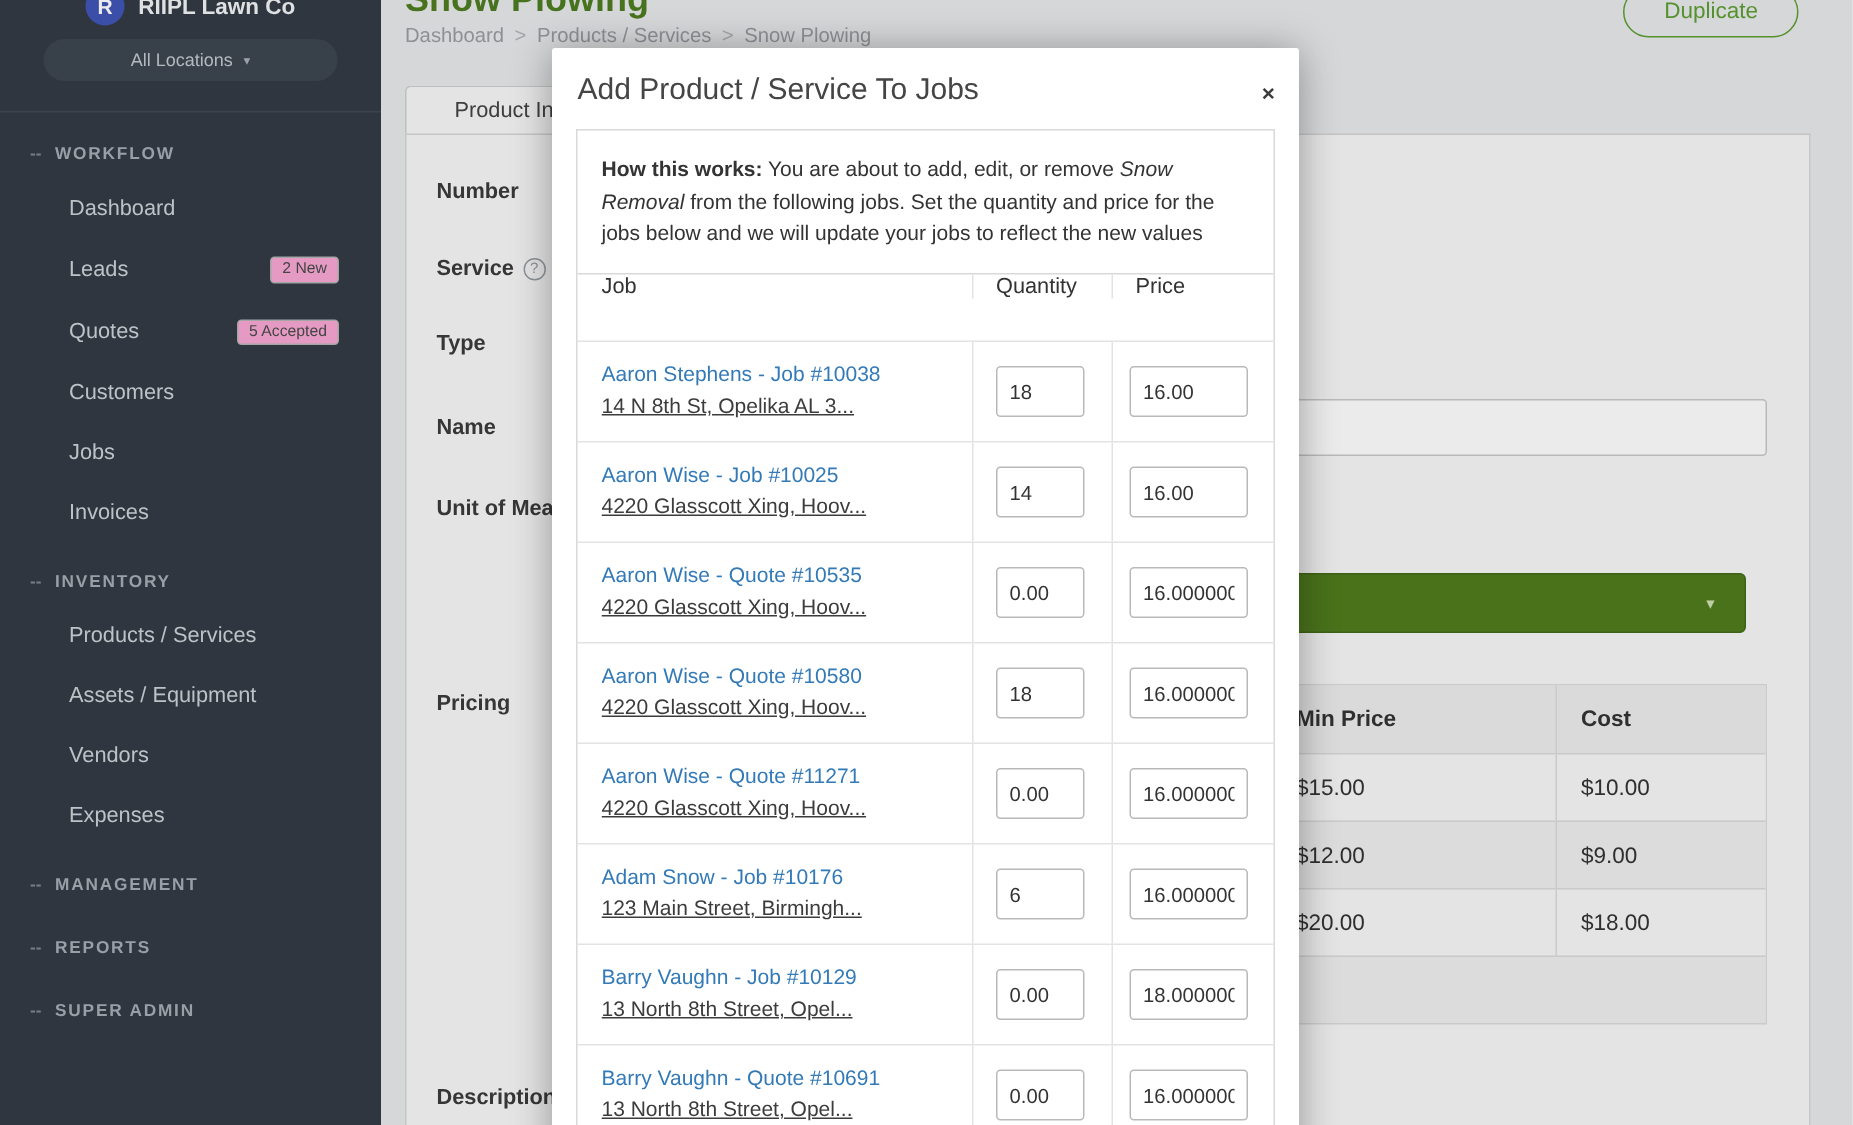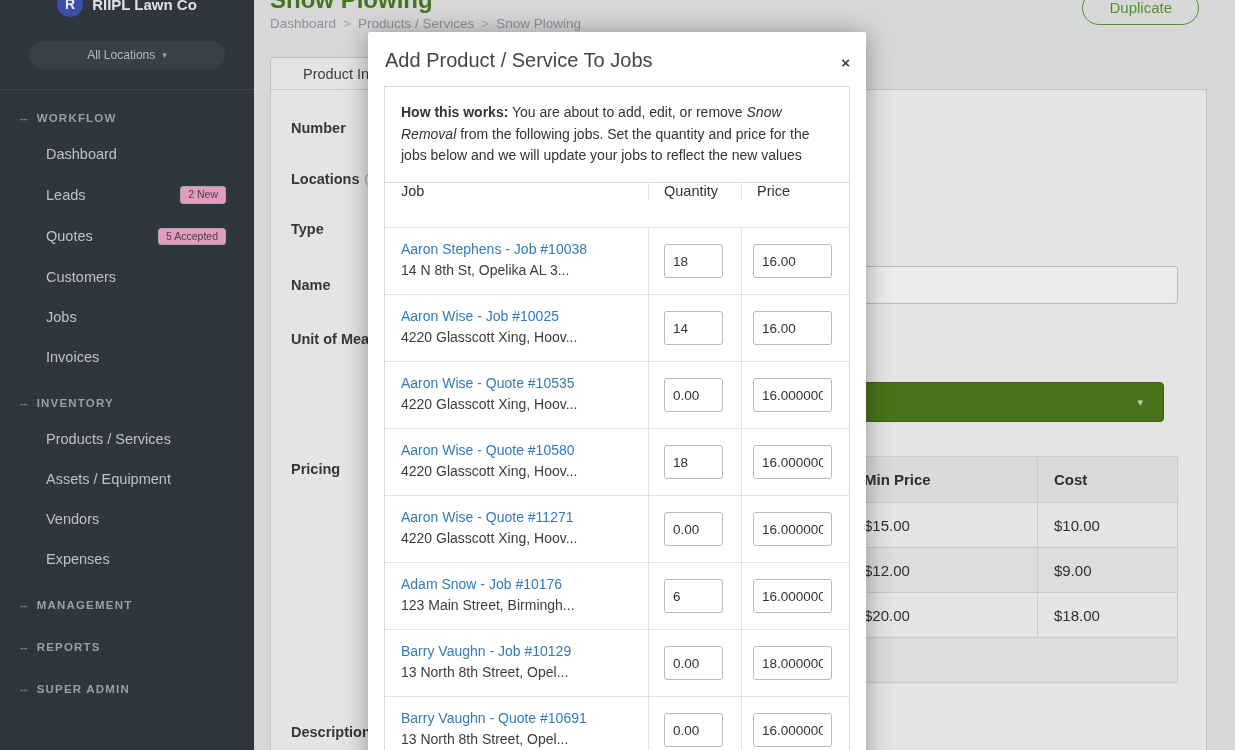--- a/index.html
+++ b/index.html
@@ -20,21 +20,21 @@
     display: flex; align-items: center; justify-content: center;
     gap: 9px; margin-top: -10px; height: 28px;
   }
   .logo-circle {
     width: 26px; height: 26px; border-radius: 50%;
     background: #4156b8; color: #fff; font-weight: bold; font-size: 14px;
     display: flex; align-items: center; justify-content: center; flex: 0 0 auto;
   }
   .company-name { color: #f2f4f6; font-weight: bold; font-size: 15px; }
   .location-pill {
-    margin: 23px auto 0; width: 196px; height: 28px; border-radius: 14px;
+    margin: 8px auto 0; width: 196px; height: 28px; border-radius: 14px;
     background: #3d4650; color: #c3c9cf; font-size: 12px;
     display: flex; align-items: center; justify-content: center; gap: 7px;
     cursor: pointer;
   }
   .location-pill .chev { font-size: 9px; color: #aab0b8; }
   .sidebar-divider { margin-top: 20px; border-bottom: 1px solid #424a55; }
   .nav { padding-top: 2px; }
   .nav-section-header {
     display: flex; align-items: center;
     padding: 20px 16px 10px 20px;
@@ -148,21 +148,21 @@
   .jt-col-job { width: 263px; padding: 11px 14px 0 16px; overflow: hidden; }
   .jt-col-qty { width: 93px;  border-left: 1px solid #e3e3e3; display: flex; align-items: center; }
   .jt-col-price { flex: 1;    border-left: 1px solid #e3e3e3; display: flex; align-items: center; }
   .jt-header .jt-col-job { padding-top: 0; display: flex; align-items: center; }
   .jt-header .jt-col-qty, .jt-header .jt-col-price { padding-left: 15px; }
   .job-link {
     display: block; color: #337ab7; font-size: 14px; text-decoration: none;
     line-height: 21px; white-space: nowrap; overflow: hidden; cursor: pointer;
   }
   .job-address {
-    color: #3c3c3c; font-size: 14px; line-height: 21px; white-space: nowrap; overflow: hidden;
+    color: #3c3c3c; font-size: 14px; line-height: 21px; white-space: nowrap; overflow: hidden; text-decoration: underline;
   }
   .qty-input {
     width: 59px; height: 34px; margin-left: 15px;
     border: 1px solid #b9b9b9; border-radius: 3px; font-family: inherit;
     font-size: 13.5px; color: #333; padding: 0 8px;
   }
   .price-input {
     width: 79px; height: 34px; margin-left: 11px;
     border: 1px solid #b9b9b9; border-radius: 3px; font-family: inherit;
     font-size: 13.5px; color: #333; padding: 0 8px;
@@ -249,21 +249,21 @@
 
   <button class="duplicate-btn">Duplicate</button>
 
   <div class="tabbar">
     <span class="tab">Product Info</span>
   </div>
 
   <div class="card">
     <div class="field-label" style="top:30px">Number</div>
     <div class="field-label" style="top:81px">
-      <span>Locations</span><span class="help-icon">?</span>
+      <span>Service</span><span class="help-icon">?</span>
     </div>
     <div class="field-label" style="top:131px">Type</div>
     <div class="field-label" style="top:187px">Name</div>
     <div class="field-label" style="top:241px">Unit of Measure</div>
     <div class="field-label" style="top:371px">Pricing</div>
     <div class="field-label" style="top:634px">Description</div>
 
     <input class="name-input" value="" style="">
 
     <button class="green-action-btn">

